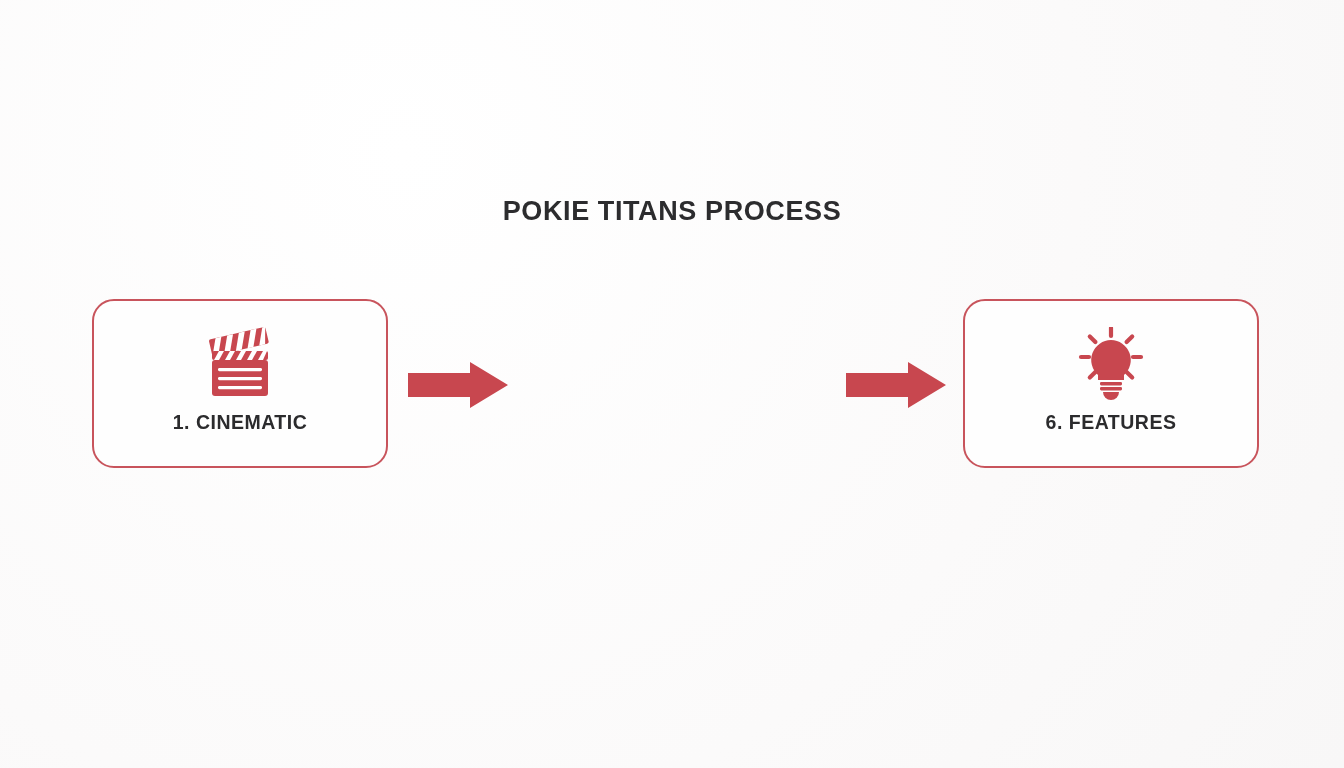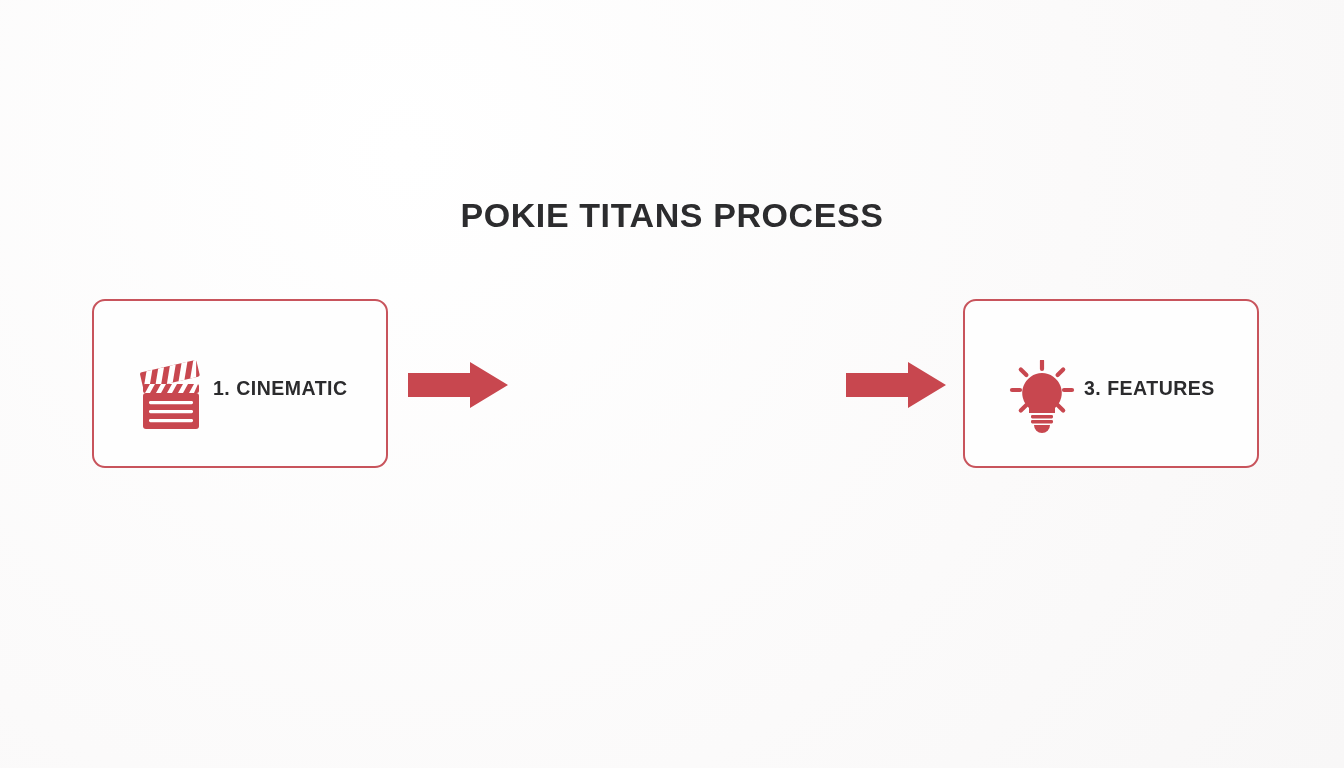--- a/index.html
+++ b/index.html
@@ -14,39 +14,39 @@
     width:1344px; height:768px;
     background:
       radial-gradient(circle at 30% 20%, #ffffff 0%, #fbfafa 60%, #f8f7f7 100%);
   }
   
   #title {
     position:absolute;
     left:0; right:0;
     top:196px;
     text-align:center;
-    font-size:34px;
+    font-size:27px;
     font-weight:bold;
     letter-spacing:0.6px;
     color:#2c2c2e;
     white-space:nowrap;
   }
   
   .card {
     position:absolute;
     top:299px;
     width:296px;
     height:169px;
     background:#fefefe;
     border:2.5px solid #c8545c;
-    border-radius:13px;
+    border-radius:22px;
     display:flex;
+    flex-direction:column;
     align-items:center;
     justify-content:flex-start;
-    padding-left:35px;
   }
   #card-0 { left:92px; }
   #card-1 { left:527px; }
   #card-2 { left:963px; }
 
   .card-icon {
     margin-top:26px;
     height:74px;
     display:flex;
     align-items:center;
@@ -141,16 +141,16 @@
           <line x1="42" y1="1" x2="42" y2="9"></line>
           <line x1="20.8" y1="9.5" x2="26.4" y2="15.1"></line>
           <line x1="63.2" y1="9.5" x2="57.6" y2="15.1"></line>
           <line x1="12" y1="30" x2="20" y2="30"></line>
           <line x1="72" y1="30" x2="64" y2="30"></line>
           <line x1="20.8" y1="50.5" x2="26.4" y2="44.9"></line>
           <line x1="63.2" y1="50.5" x2="57.6" y2="44.9"></line>
         </g>
       </svg>
     </div>
-    <div class="card-label">3. FEATURES</div>
+    <div class="card-label">6. FEATURES</div>
   </div>
 
 </div>
 
 </body></html>

